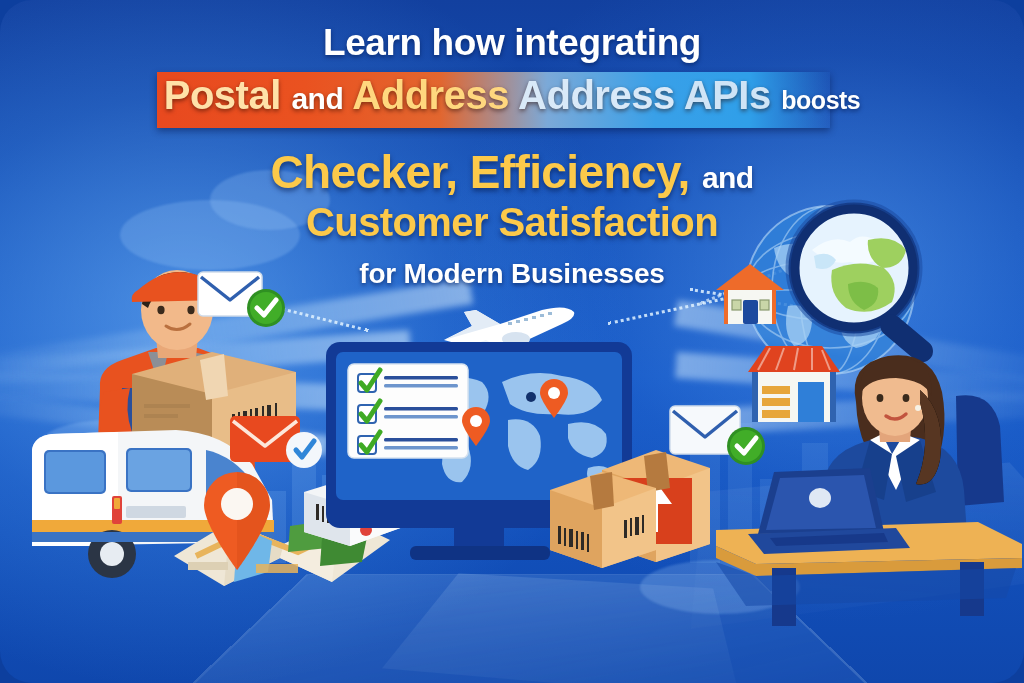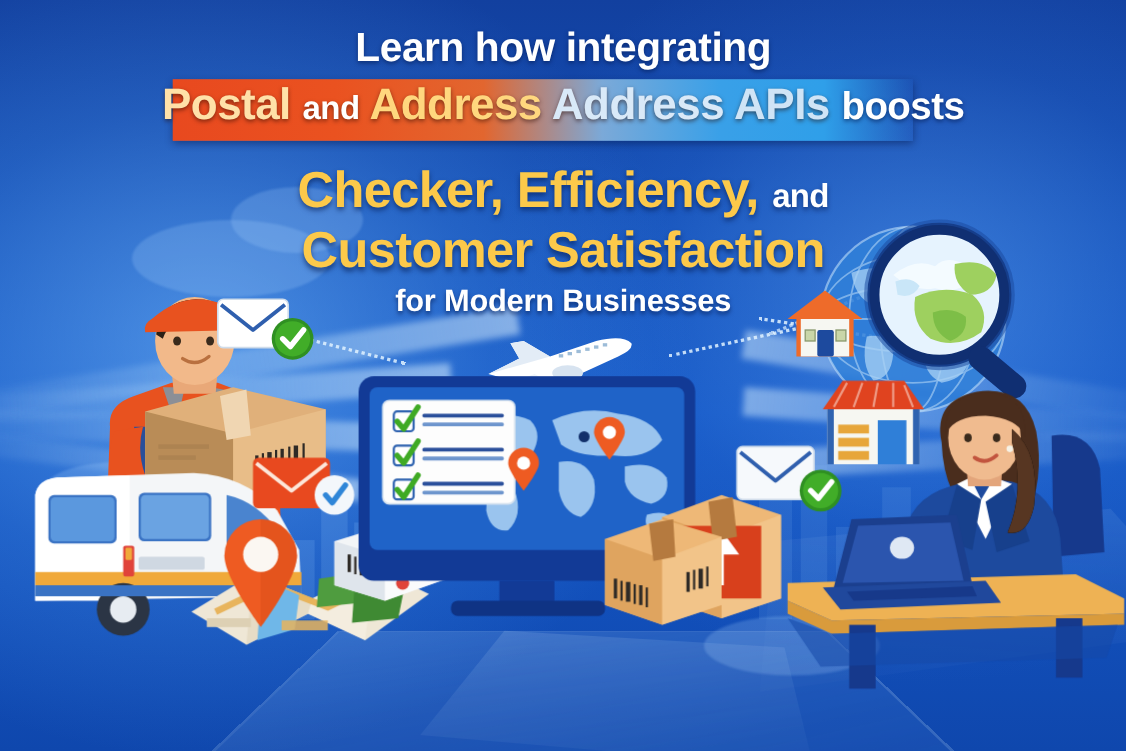--- a/index.html
+++ b/index.html
@@ -5,20 +5,21 @@
   * { margin:0; padding:0; box-sizing:border-box; }
   html,body { width:1024px; height:683px; overflow:hidden; background:#0d3f9e; }
   body { font-family:"Liberation Sans", sans-serif; }
 
   #canvas {
     position:relative; width:1024px; height:683px; overflow:hidden;
     background:
       radial-gradient(ellipse 620px 520px at 18% 46%, rgba(120,190,255,.55) 0%, rgba(90,165,245,.22) 42%, rgba(30,95,205,0) 72%),
       radial-gradient(ellipse 520px 460px at 82% 40%, rgba(110,180,255,.42) 0%, rgba(60,130,230,.16) 48%, rgba(20,80,195,0) 76%),
       linear-gradient(180deg, #12409f 0%, #1450b8 30%, #1558c6 55%, #1250bb 78%, #0f47ad 100%);
+    border-radius: 32px;
   }
 
   
   .rays { position:absolute; inset:0; overflow:hidden; }
   .ray {
     position:absolute; left:-6%; height:26px; width:52%;
     background:linear-gradient(90deg, rgba(190,225,255,0) 0%, rgba(195,228,255,.30) 55%, rgba(215,238,255,.55) 100%);
     transform-origin:right center; filter:blur(3px);
   }
   .ray.r1 { top:278px; transform:rotate(-9deg); }
@@ -66,26 +67,26 @@
     background:linear-gradient(90deg, #e8491f 0%, #ea5220 22%, #e2662f 42%, #7ba9d8 58%, #39a0e8 74%, #2f9fe9 88%, rgba(40,130,215,0) 100%);
     box-shadow:0 3px 7px rgba(0,15,60,.45);
   }
   .l2 { top:73px; font-size:40px; font-weight:bold; letter-spacing:-.5px;
         text-shadow:0 2px 4px rgba(40,10,0,.55); }
   .l2 .w-postal  { color:#ffe1a8;text-align:center; }
   .l2 .w-and     { color:#ffffff; font-size:30px; }
   .l2 .w-address { color:#ffd77e;text-align:center; }
   .l2 .w-checker { color:#d9e9f8; }
   .l2 .w-apis    { color:#cfe4f6; }
-  .l2 .w-boosts  { color:#ffffff; font-size:35px; text-shadow:0 2px 4px rgba(0,20,70,.6); }
+  .l2 .w-boosts  { color:#ffffff; font-size:25px; text-shadow:0 2px 4px rgba(0,20,70,.6); }
 
   .l3 { top:145px; font-size:46px; font-weight:bold; color:#fcc94a; letter-spacing:-.6px;
         text-shadow:0 3px 5px rgba(0,20,70,.55); }
   .l3 .w-and { color:#ffffff; font-size:30px; }
-  .l4 { top:200px; font-size:46px; font-weight:bold; color:#fcc94a; letter-spacing:-.6px;
+  .l4 { top:200px; font-size:40px; font-weight:bold; color:#fcc94a; letter-spacing:-.6px;
         text-shadow:0 3px 5px rgba(0,20,70,.55); }
   .l5 { top:258px; font-size:28px; font-weight:bold; color:#ffffff; letter-spacing:-.2px;
         text-shadow:0 2px 4px rgba(0,20,70,.6); }
 
   
   .art { position:absolute; }
   svg { display:block; overflow:visible; }
 </style>
 </head>
 <body>

